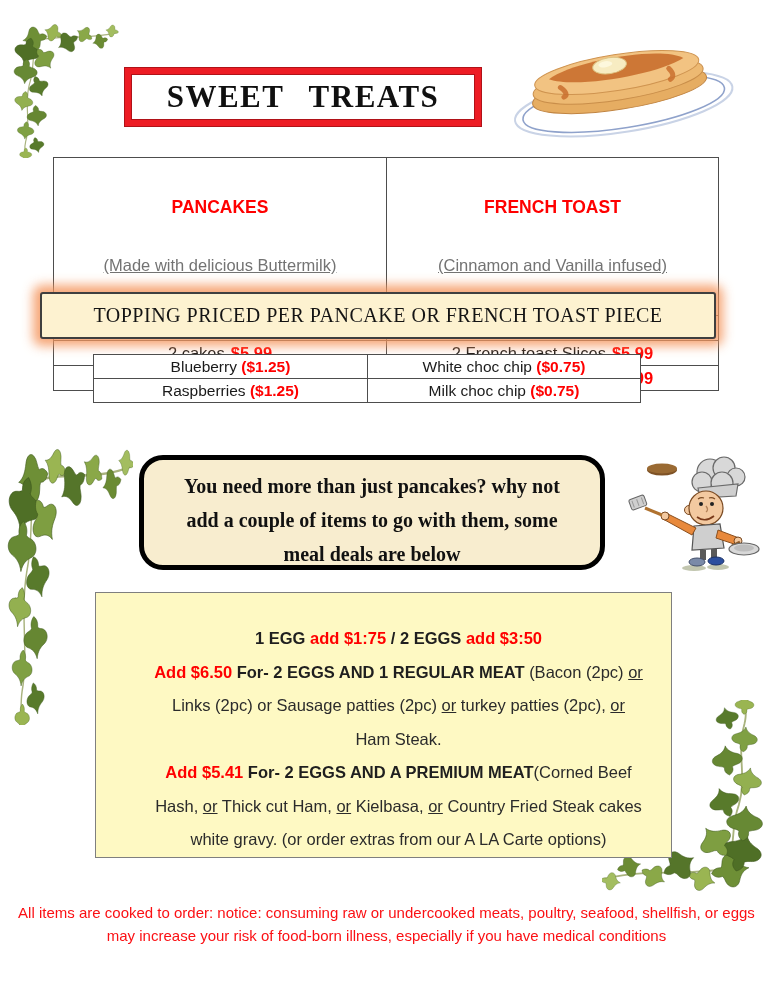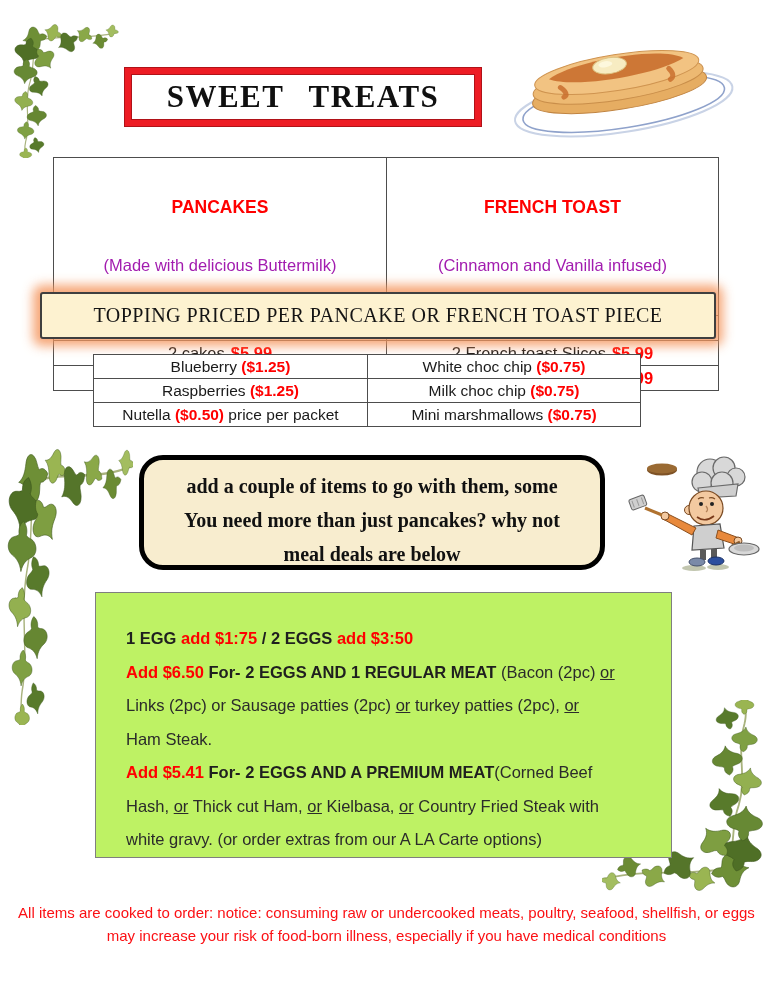--- a/index.html
+++ b/index.html
@@ -22,21 +22,21 @@
   
   .grid-table{position:absolute;box-sizing:border-box;border:1px solid #4d4d4d;background:#fff;}
   .t-row{display:grid;grid-template-columns:1fr 1fr;}
   .t-row + .t-row .t-cell{border-top:1px solid #4d4d4d;}
   .t-cell{text-align:center;white-space:pre;}
   .t-cell + .t-cell{border-left:1px solid #4d4d4d;}
 
   .menu-table{left:53px;top:157px;width:666px;}
   .mt-head{padding:2px 0 3px 0;}
   .mt-head-title{color:#ff0000;font-weight:bold;font-size:17.5px;line-height:23px;}
-  .mt-head-sub{color:#a21caf;font-size:16.5px;line-height:21px;}
+  .mt-head-sub{color:#737373;font-size:16.5px;line-height:21px;text-decoration:underline;}
   .mt-data .t-cell{font-size:16.5px;line-height:24px;height:24px;}
   .price{color:#ff0000;font-weight:bold;margin-left:6px;}
 
   .toppings-table{left:93px;top:354px;width:548px;}
   .tp-row .t-cell{font-size:15.5px;line-height:23px;height:23px;}
   .tp-price{color:#ff0000;font-weight:bold;}
 
   
   .topping-banner{position:absolute;left:40px;top:292px;width:676px;height:47px;box-sizing:border-box;
     background:#fdf2d0;border:2px solid #3f3f3f;border-radius:3px;
@@ -44,21 +44,21 @@
     display:flex;align-items:center;justify-content:center;}
   .topping-banner-text{font-family:"Liberation Serif",serif;font-size:20px;color:#141414;letter-spacing:0.5px;}
 
   
   .callout{position:absolute;left:139px;top:455px;width:466px;height:115px;box-sizing:border-box;
     background:#f8edcf;border:5px solid #000;border-radius:24px;text-align:center;padding-top:9px;}
   .callout-line{font-family:"Liberation Serif",serif;font-weight:bold;font-size:20px;line-height:34px;color:#111;}
 
   
   .meal-box{position:absolute;left:95px;top:592px;width:577px;height:266px;box-sizing:border-box;
-    background:#bef264;border:1px solid #7f7f7f;padding:29px 0 0 30px;}
+    background:#fef9c3;border:1px solid #7f7f7f;padding:29px 0 0 30px;text-align:center;}
   .m-line{font-size:16.5px;line-height:33.5px;white-space:pre;color:#2b2b2b;}
   .m-bold{font-weight:bold;color:#1f1f1f;}
   .m-red{color:#ff0000;font-weight:bold;}
   .m-u{text-decoration:underline;}
 
   
   .disclaimer{position:absolute;left:0;top:901px;width:773px;text-align:center;}
   .disclaimer-line{color:#fb1014;font-size:15px;line-height:23px;}
 </style>
 </head>
@@ -149,29 +149,25 @@
 
   <div class="grid-table toppings-table">
     <div class="t-row tp-row">
       <div class="t-cell"><span>Blueberry </span><span class="tp-price">($1.25)</span><span></span></div>
       <div class="t-cell"><span>White choc chip </span><span class="tp-price">($0.75)</span><span></span></div>
     </div>
     <div class="t-row tp-row">
       <div class="t-cell"><span>Raspberries </span><span class="tp-price">($1.25)</span><span></span></div>
       <div class="t-cell"><span>Milk choc chip </span><span class="tp-price">($0.75)</span><span></span></div>
     </div>
-    <div class="t-row tp-row">
-      <div class="t-cell"><span>Nutella </span><span class="tp-price">($0.50)</span><span> price per packet</span></div>
-      <div class="t-cell"><span>Mini marshmallows </span><span class="tp-price">($0.75)</span><span></span></div>
-    </div>
   </div>
 
   <div class="callout">
+    <div class="callout-line">You need more than just pancakes? why not</div>
     <div class="callout-line">add a couple of items to go with them, some</div>
-    <div class="callout-line">You need more than just pancakes? why not</div>
     <div class="callout-line">meal deals are below</div>
   </div>
 
   <svg class="deco chef-img" width="150" height="128" viewBox="0 0 150 128">
     <ellipse cx="52" cy="20" rx="15" ry="5.5" fill="#7e5226"></ellipse>
     <ellipse cx="52" cy="18.5" rx="15" ry="5" fill="#9a6a33"></ellipse>
     <g fill="#d8d8d8" stroke="#6a6a6a" stroke-width="1.2">
       <circle cx="100" cy="22" r="13"></circle>
         <circle cx="114" cy="18" r="11"></circle>
         <circle cx="126" cy="27" r="9"></circle>
@@ -206,21 +202,21 @@
     <ellipse cx="87" cy="112" rx="8" ry="4" fill="#7a8aa8" stroke="#44506b" stroke-width="1"></ellipse>
     <ellipse cx="106" cy="111" rx="8" ry="4" fill="#2c4f9e" stroke="#1c3266" stroke-width="1"></ellipse>
   </svg>
 
   <div class="meal-box">
     <div class="m-line"><span class="m-bold">1 EGG </span><span class="m-red">add $1:75</span><span class="m-bold"> / 2 EGGS </span><span class="m-red">add $3:50</span></div>
     <div class="m-line"><span class="m-red">Add $6.50</span><span class="m-bold"> For- 2 EGGS AND 1 REGULAR MEAT </span><span>(Bacon (2pc) </span><span class="m-u">or</span></div>
     <div class="m-line"><span>Links (2pc) or Sausage patties (2pc) </span><span class="m-u">or</span><span> turkey patties (2pc), </span><span class="m-u">or</span></div>
     <div class="m-line"><span>Ham Steak.</span></div>
     <div class="m-line"><span class="m-red">Add $5.41</span><span class="m-bold"> For- 2 EGGS AND A PREMIUM MEAT</span><span>(Corned Beef</span></div>
-    <div class="m-line"><span>Hash, </span><span class="m-u">or</span><span> Thick cut Ham, </span><span class="m-u">or</span><span> Kielbasa, </span><span class="m-u">or</span><span> Country Fried Steak with</span></div>
+    <div class="m-line"><span>Hash, </span><span class="m-u">or</span><span> Thick cut Ham, </span><span class="m-u">or</span><span> Kielbasa, </span><span class="m-u">or</span><span> Country Fried Steak cakes</span></div>
     <div class="m-line"><span>white gravy. (or order extras from our A LA Carte options)</span></div>
   </div>
 
   <div class="disclaimer">
     <div class="disclaimer-line">All items are cooked to order: notice: consuming raw or undercooked meats, poultry, seafood, shellfish, or eggs</div>
     <div class="disclaimer-line">may increase your risk of food-born illness, especially if you have medical conditions</div>
   </div>
 
 </div>
 

